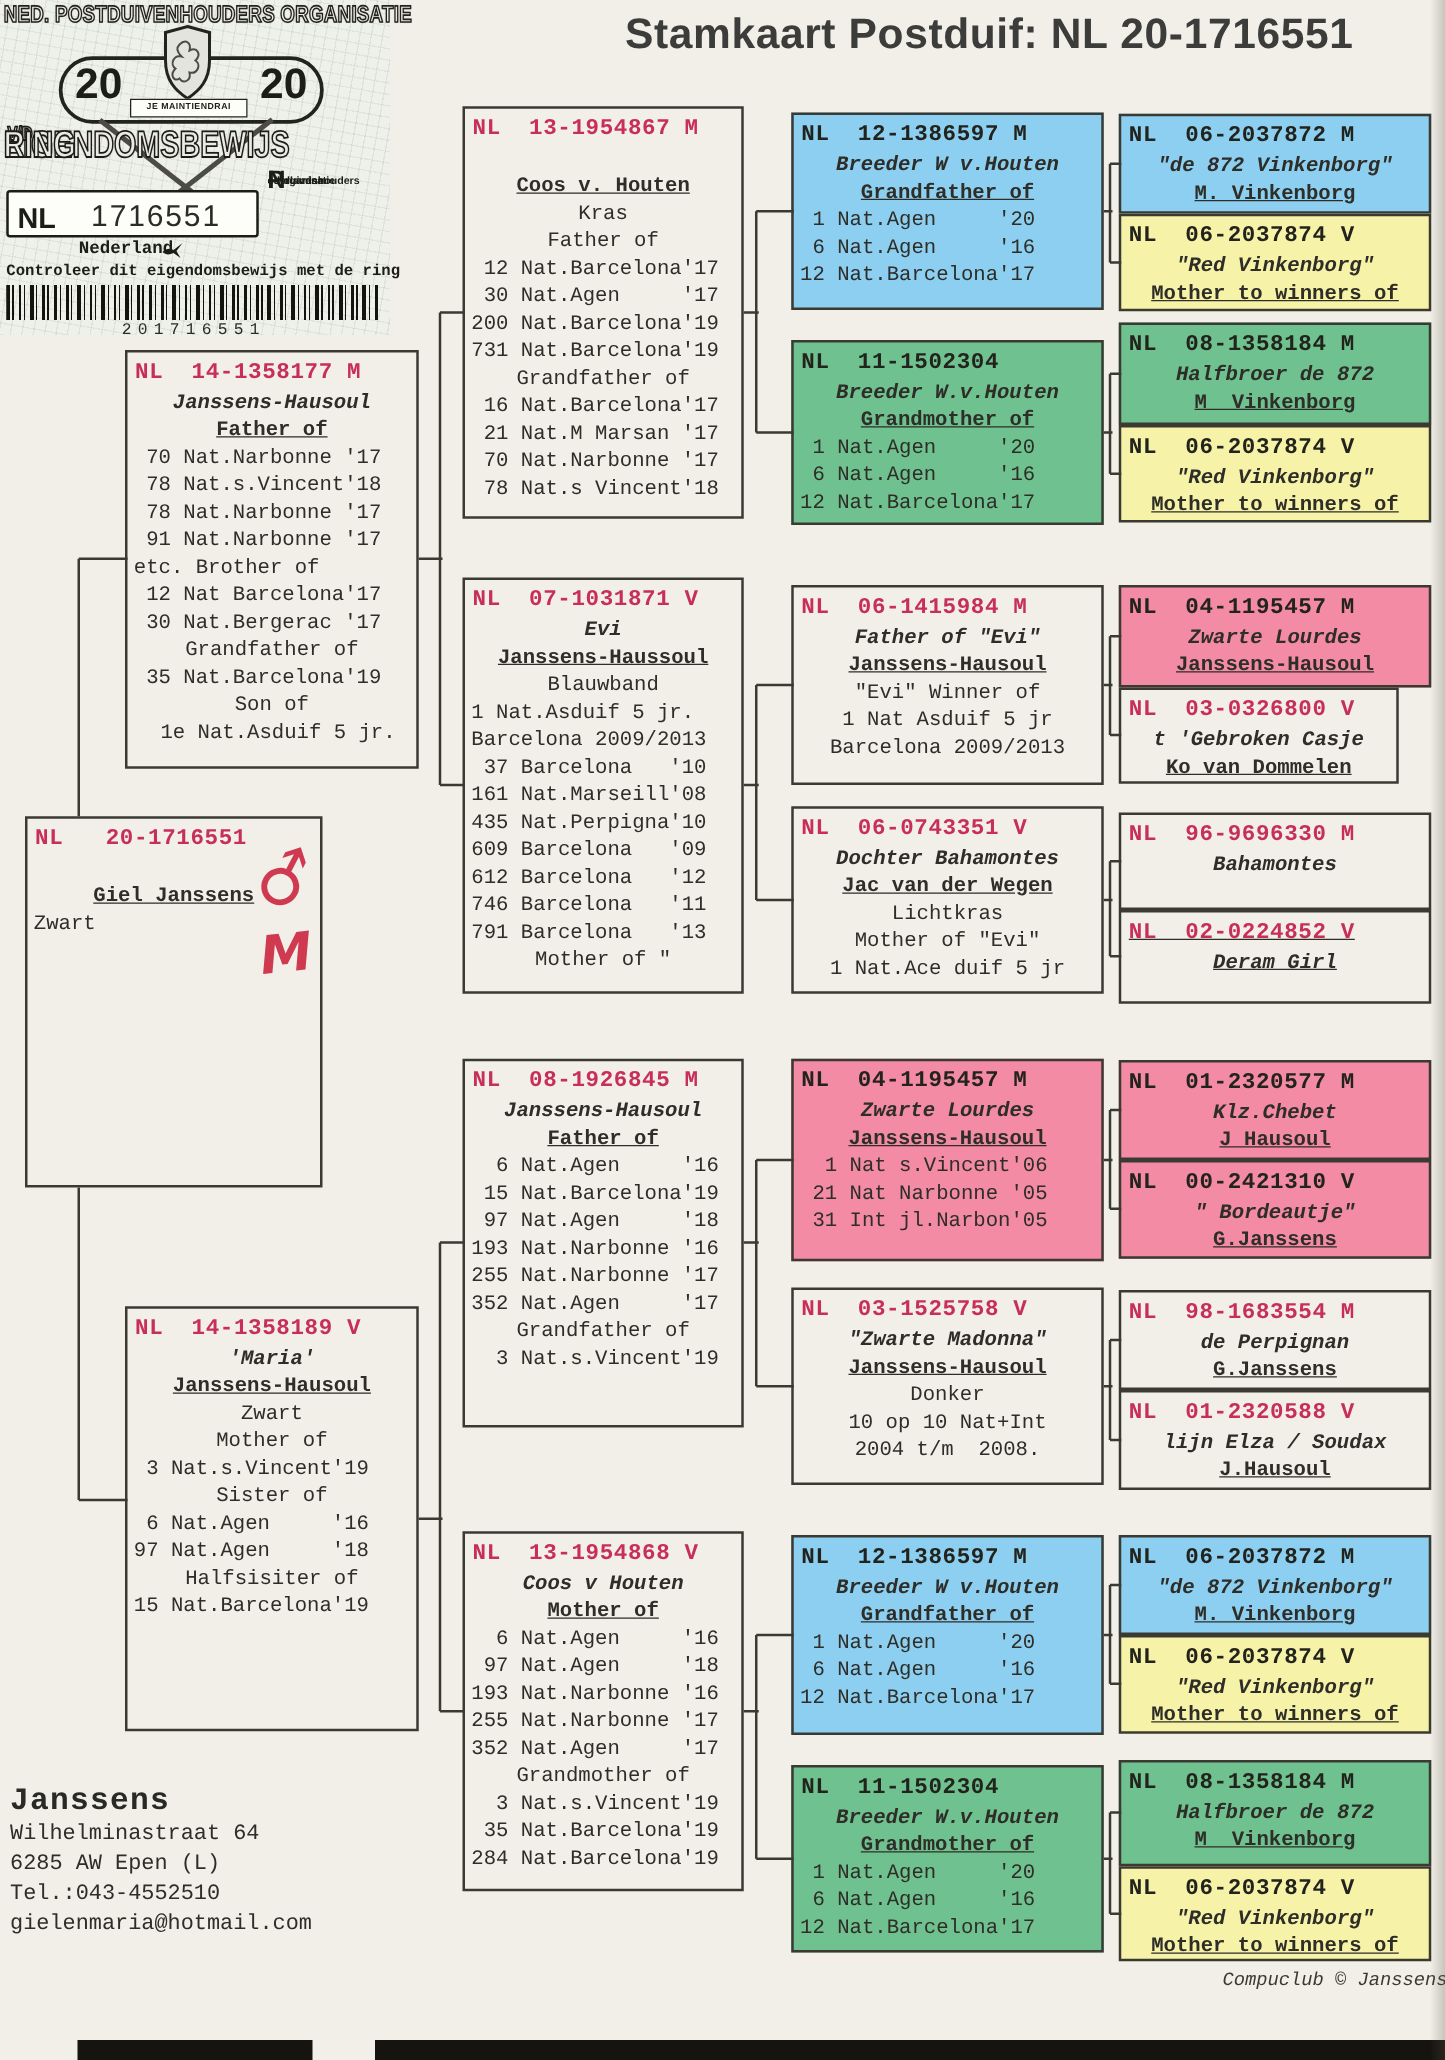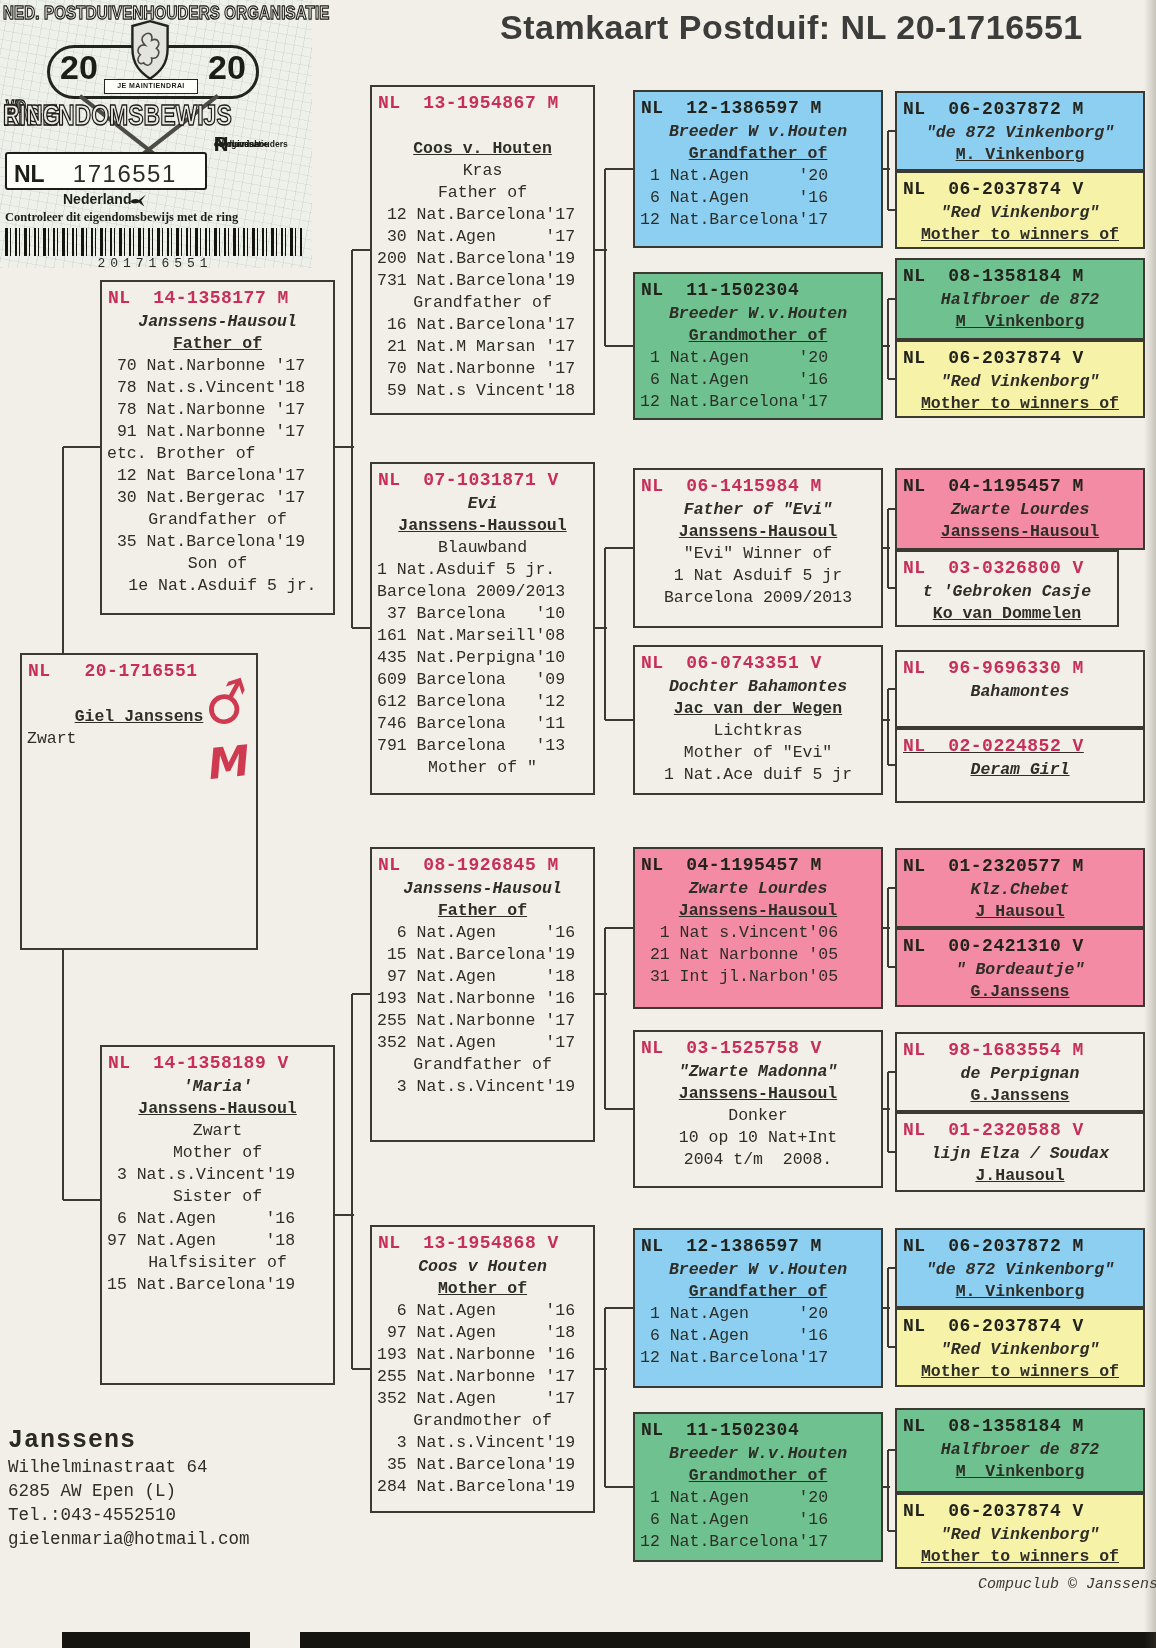--- a/index.html
+++ b/index.html
@@ -33,27 +33,27 @@
   .s-bewijs{left:3px;top:98px;font-family:"Liberation Sans",sans-serif;font-weight:700;font-size:23px;
         transform:scaleY(1.3);transform-origin:top left;color:#eceae2;white-space:nowrap;
         -webkit-text-stroke:1.1px #1d1d18;text-shadow:0 0 1px #1d1d18;}
   .s-vd{font-size:12px;margin:0 3px;}
   .s-plate{left:5px;top:152px;width:198px;height:34px;background:#fdfdfa;border:2.5px solid #1d1d18;
         border-radius:3px;display:flex;align-items:flex-end;position:absolute;}
   .s-plate span{position:static;}
   .s-plate-nl{font-family:"Liberation Sans",sans-serif;font-weight:700;font-size:23px;margin-left:7px;color:#1d1d18;}
   .s-plate-num{flex:1;text-align:center;font-family:"Liberation Sans",sans-serif;font-size:24px;
         letter-spacing:1.5px;color:#2c2c27;}
-  .s-ned{left:63px;top:191px;font-family:Liberation Sans, sans-serif;font-weight:700;font-size:14px;color:#1d1d18;}
+  .s-ned{left:63px;top:191px;font-family:Liberation Mono, monospace;font-weight:700;font-size:14px;color:#1d1d18;}
   .s-bird{left:128px;top:192px;width:20px;height:16px;}
   .s-npo{left:214px;top:132px;width:96px;font-family:"Liberation Sans",sans-serif;color:#1d1d18;}
   .s-npo div{position:static;line-height:24px;white-space:nowrap;}
   .s-npo b{font-size:20px;} .s-npo span{font-size:8.5px;font-weight:700;}
   .s-npo3{margin-left:14px;}
-  .s-check{left:5px;top:210px;font-family:Liberation Serif, serif;font-weight:700;font-size:12.5px;color:#1d1d18;white-space:nowrap;}
+  .s-check{left:5px;top:210px;font-family:Liberation Mono, monospace;font-weight:700;font-size:12.5px;color:#1d1d18;white-space:nowrap;}
   .s-barcode{left:5px;top:228px;width:298px;height:28px;
         background:repeating-linear-gradient(90deg,#14130e 0 3px,transparent 3px 5px,#14130e 5px 6px,
         transparent 6px 10px,#14130e 10px 12px,transparent 12px 14px,#14130e 14px 15px,transparent 15px 19px);}
   .s-barnum{left:0;top:256px;width:310px;text-align:center;font-size:13px;letter-spacing:5px;color:#2c2c27;}
   
   .pbox{position:absolute;border:2px solid #3a3a33;box-sizing:border-box;padding-top:3px;}
   .bg-white{background:transparent;}
   .bg-blue{background:var(--box-blue,#8ccff0);}
   .bg-green{background:var(--box-green,#6fc28f);}
   .bg-yellow{background:var(--box-yellow,#f6f2a8);}
@@ -172,21 +172,21 @@
         <div class="ln ctr">Kras</div>
         <div class="ln ctr">Father of</div>
         <div class="ln"> 12 Nat.Barcelona'17</div>
         <div class="ln"> 30 Nat.Agen     '17</div>
         <div class="ln">200 Nat.Barcelona'19</div>
         <div class="ln">731 Nat.Barcelona'19</div>
         <div class="ln ctr">Grandfather of</div>
         <div class="ln"> 16 Nat.Barcelona'17</div>
         <div class="ln"> 21 Nat.M Marsan '17</div>
         <div class="ln"> 70 Nat.Narbonne '17</div>
-        <div class="ln"> 59 Nat.s Vincent'18</div>
+        <div class="ln"> 78 Nat.s Vincent'18</div>
       </div>
       <div class="pbox bg-white" style="left: 370px; top: 462px; width: 225px; height: 333px;">
         <div class="ring ring-red">NL  07-1031871 V</div>
         <div class="ln ctr bi">Evi</div>
         <div class="ln ctr b">Janssens-Haussoul</div>
         <div class="ln ctr">Blauwband</div>
         <div class="ln">1 Nat.Asduif 5 jr.</div>
         <div class="ln">Barcelona 2009/2013</div>
         <div class="ln"> 37 Barcelona   '10</div>
         <div class="ln">161 Nat.Marseill'08</div>

